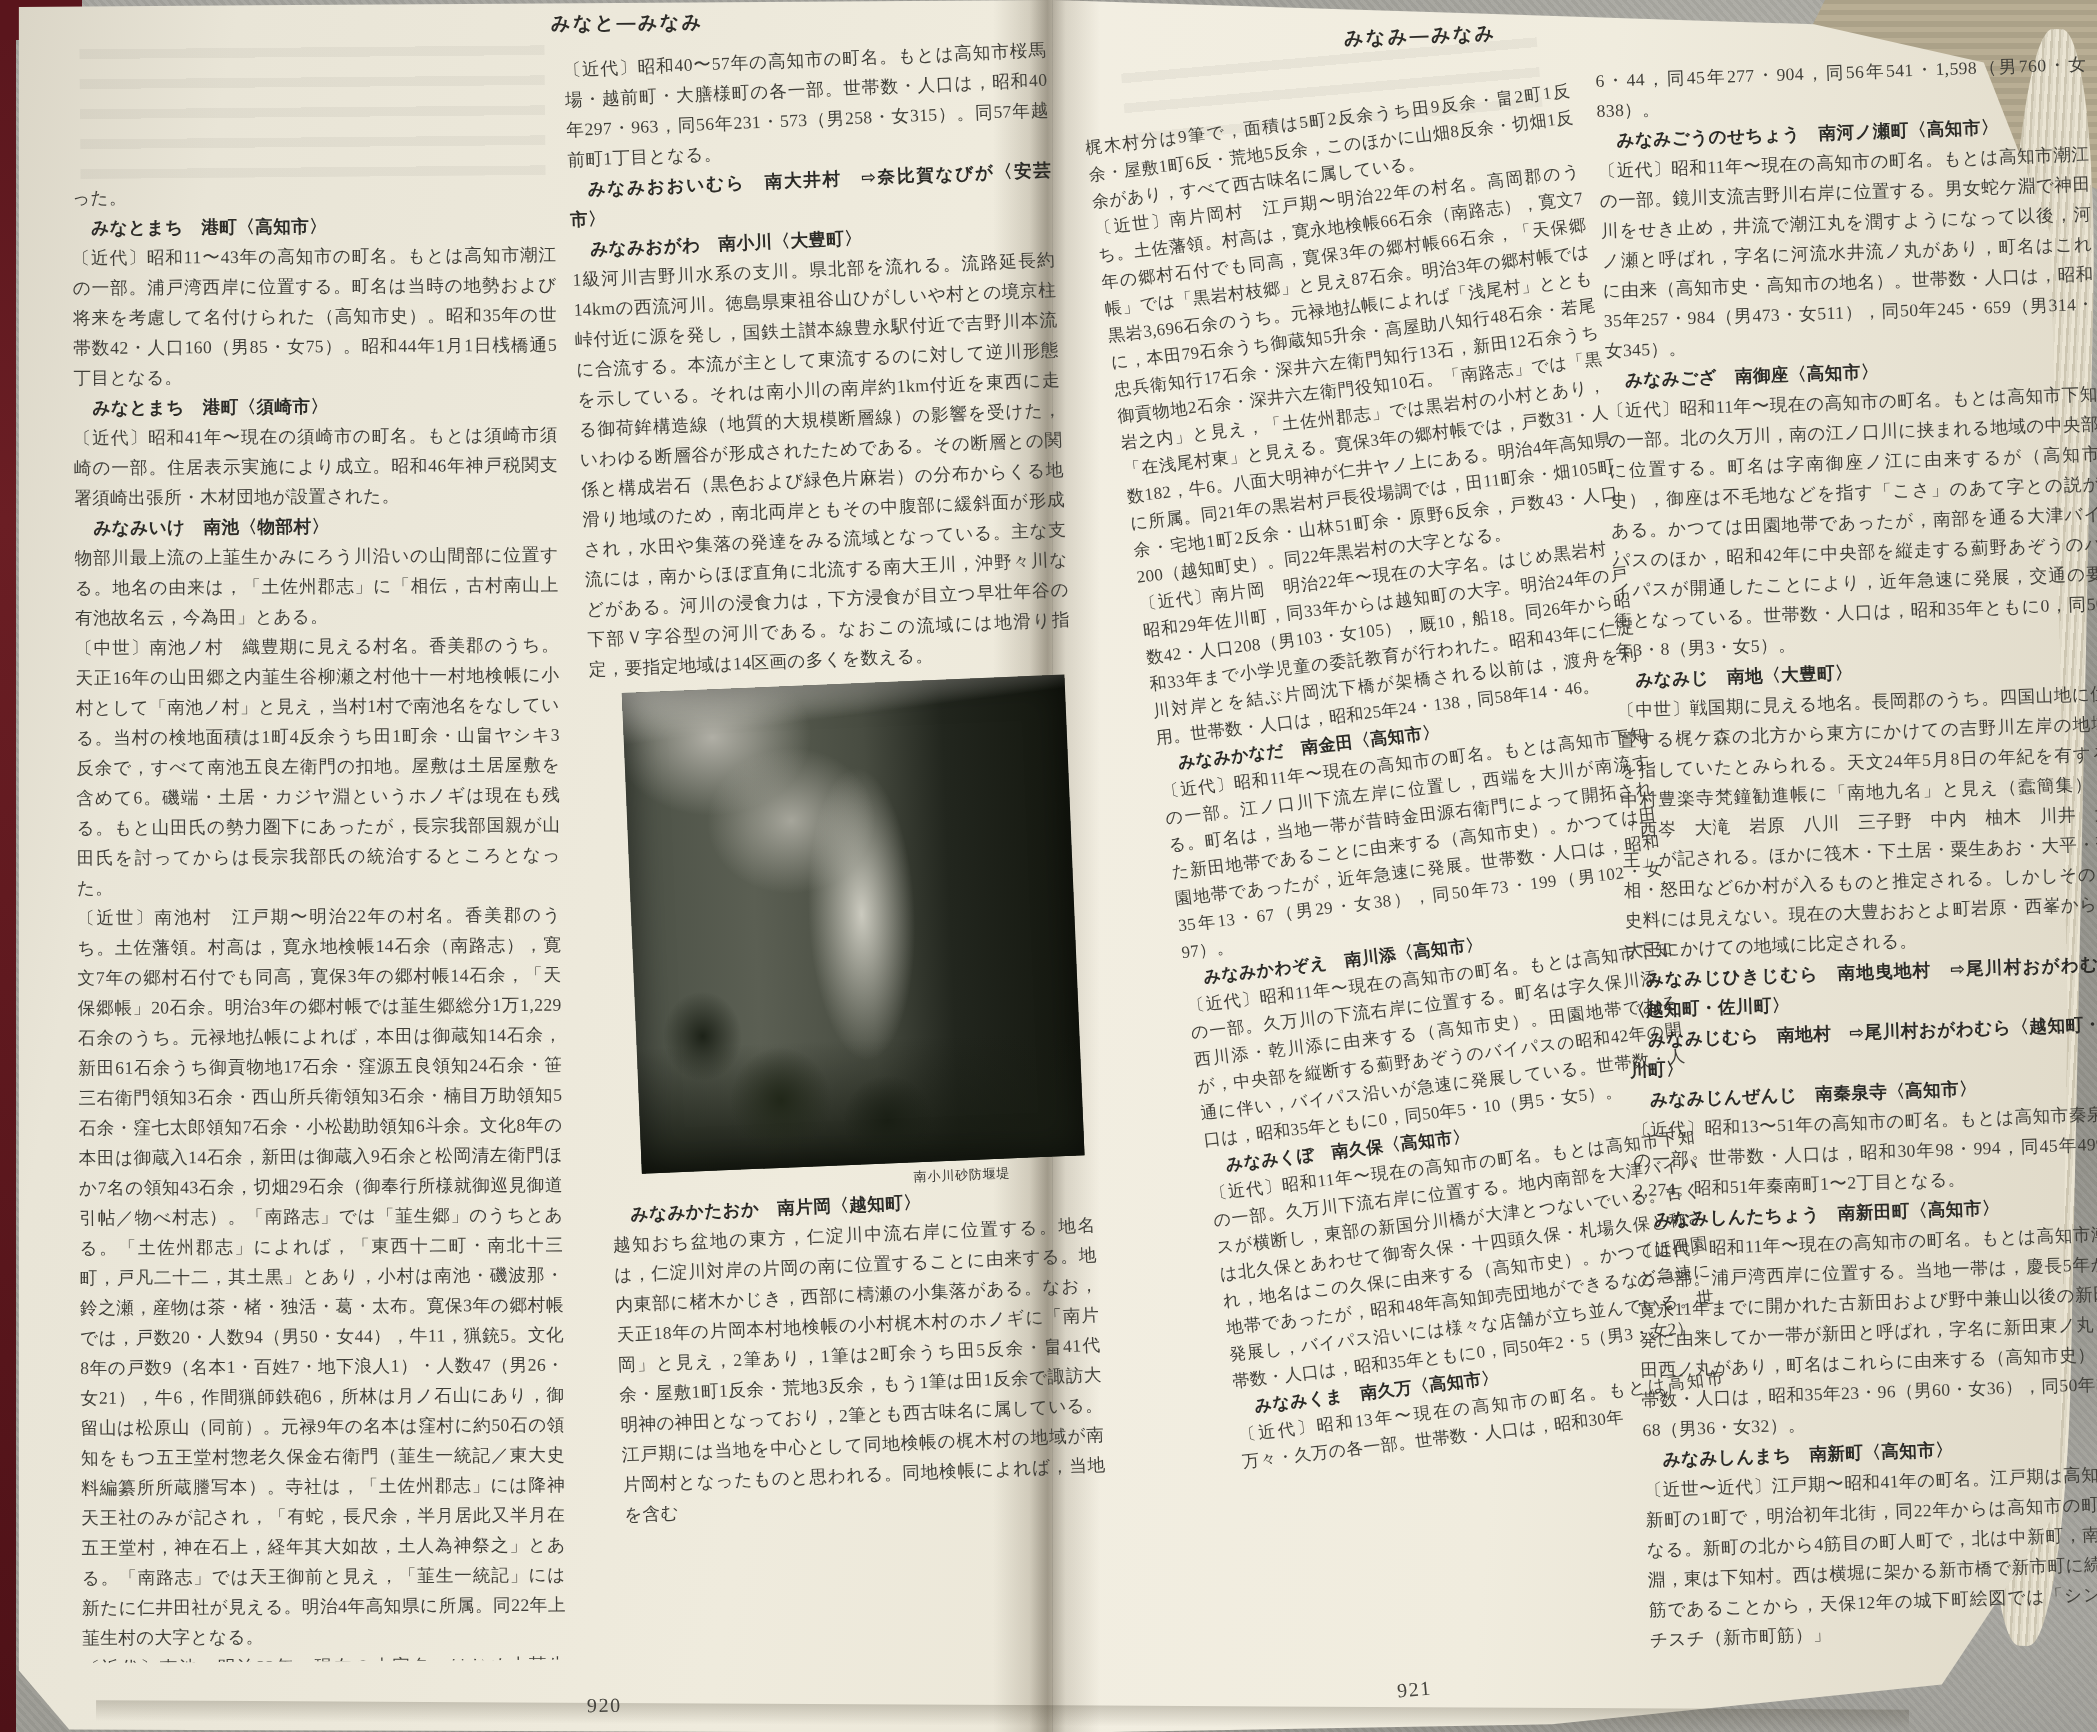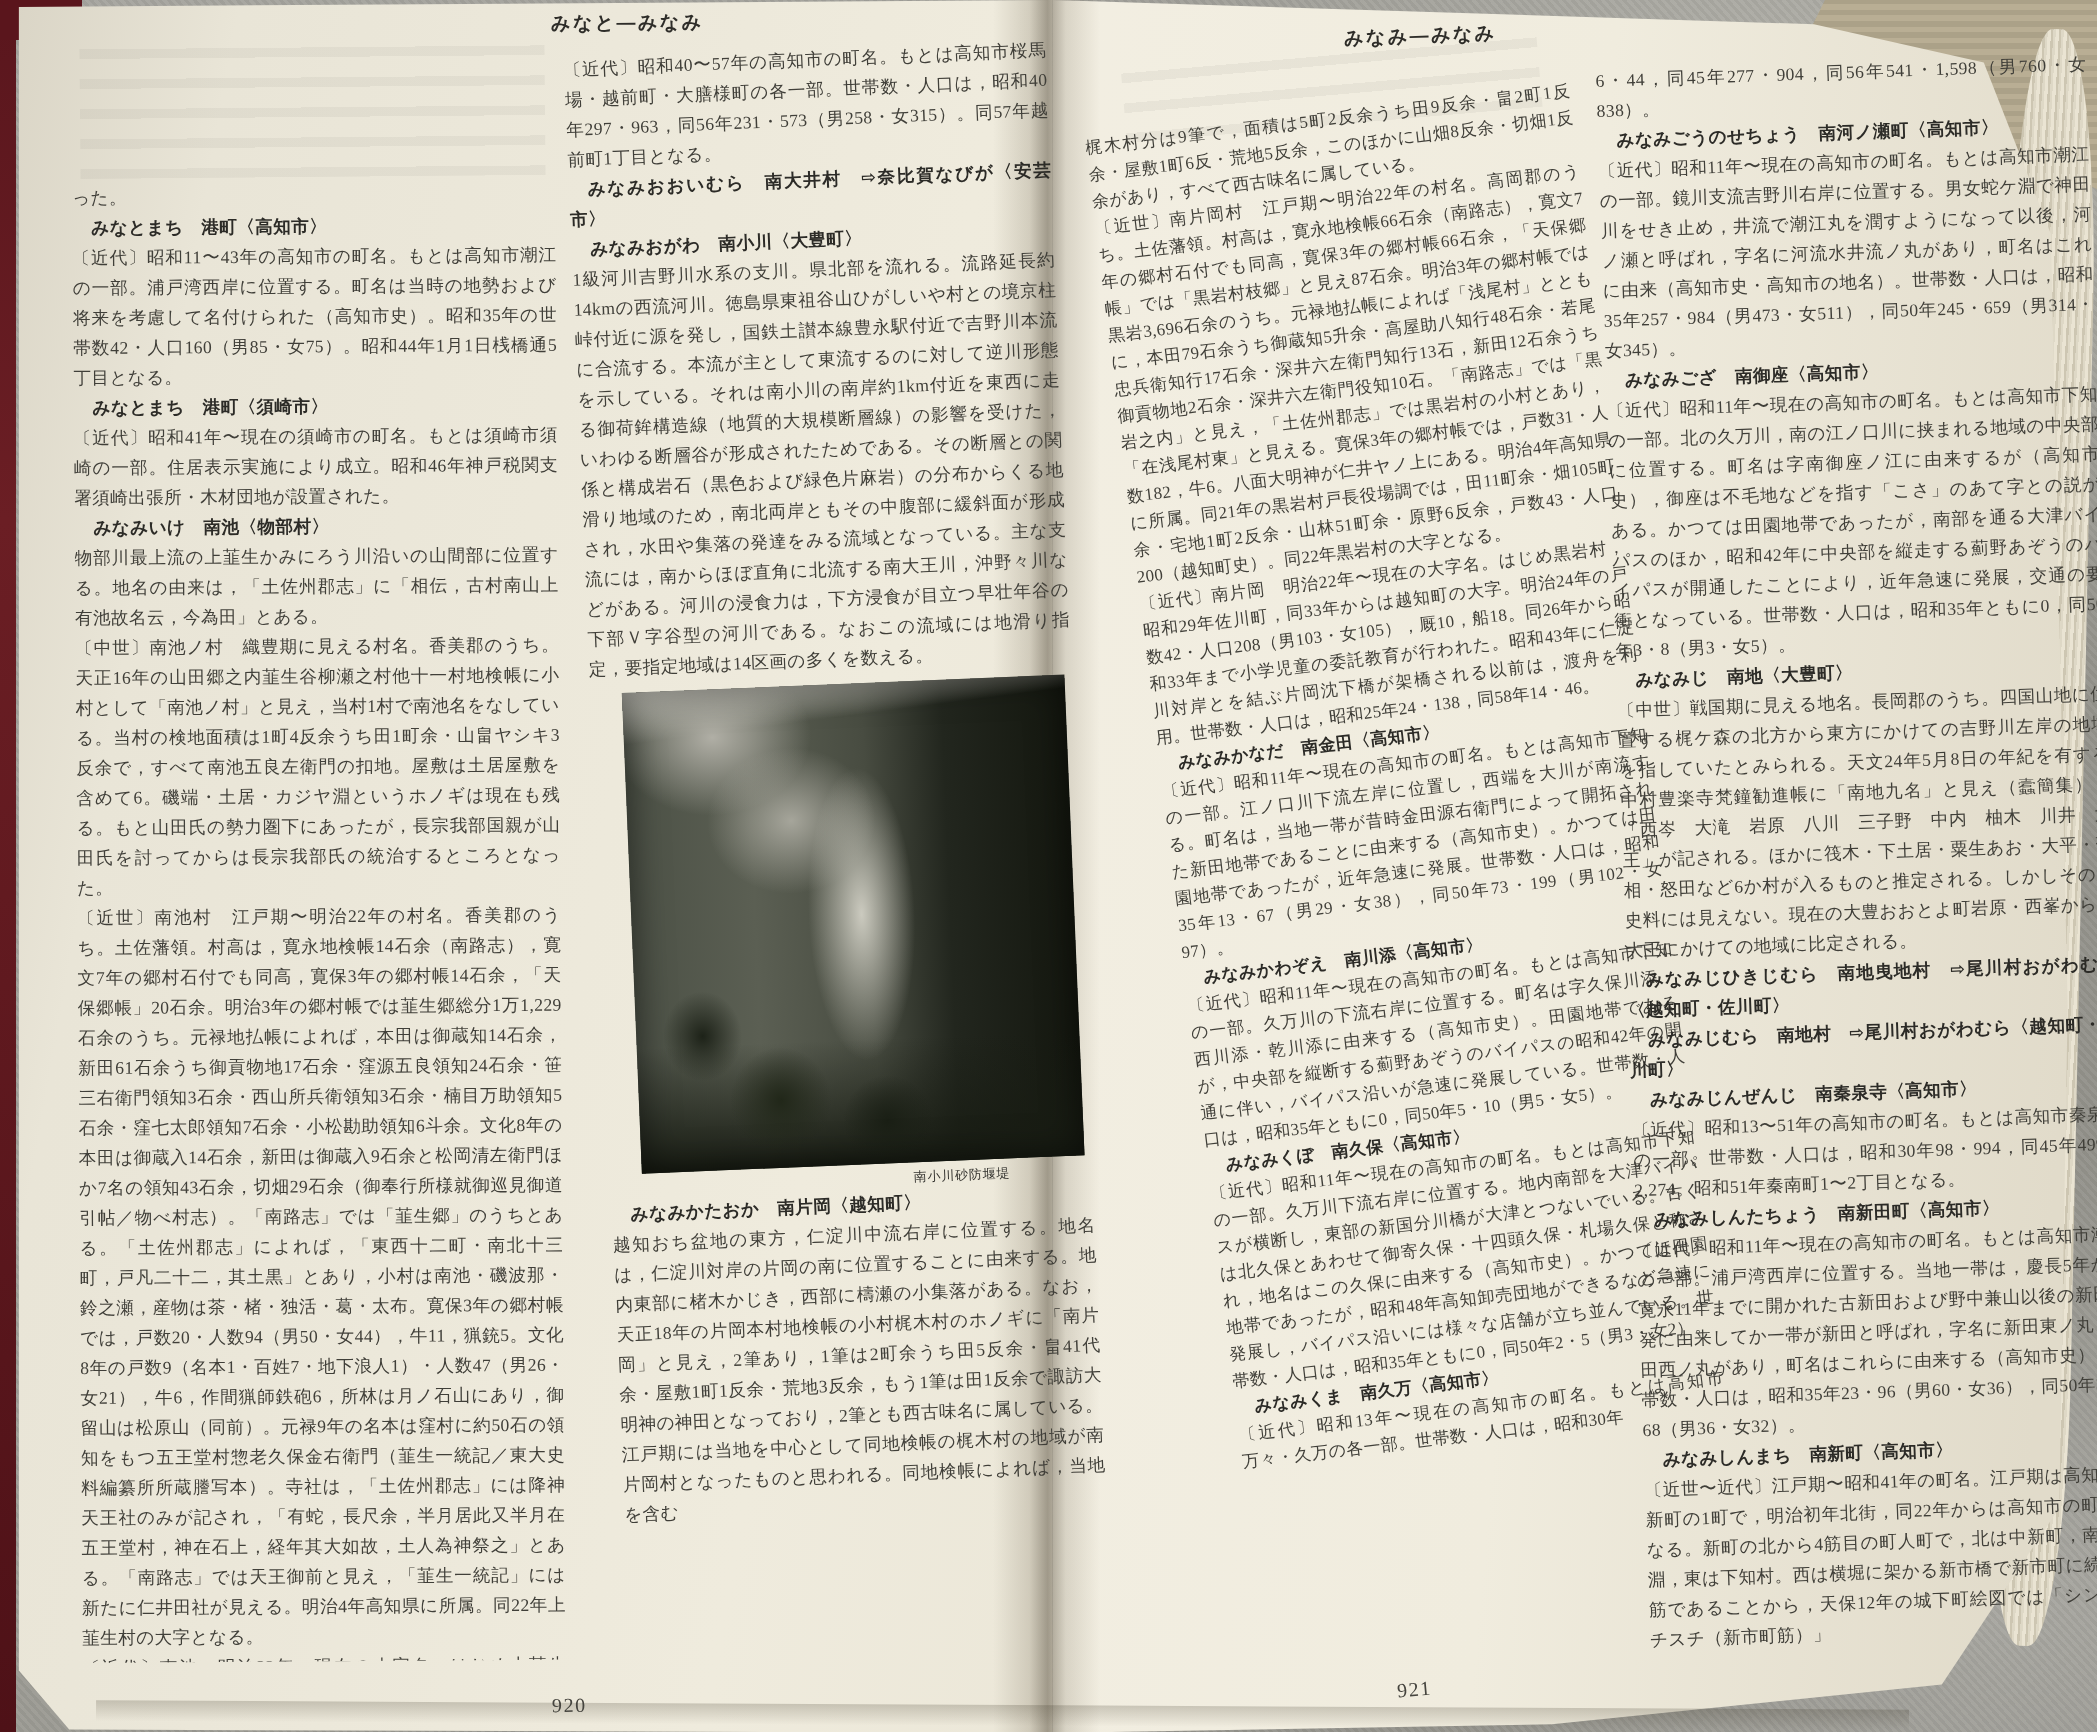--- a/index.html
+++ b/index.html
@@ -138,15 +138,15 @@
   <p class="head">みなみじひきじむら　南地曳地村　⇨尾川村おがわむら〈越知町・佐川町〉</p>
   <p class="head">みなみじむら　南地村　⇨尾川村おがわむら〈越知町・佐川町〉</p>
   <p class="head">みなみじんぜんじ　南秦泉寺〈高知市〉</p>
   <p>〔近代〕昭和13〜51年の高知市の町名。もとは高知市秦泉寺の一部。世帯数・人口は，昭和30年98・994，同45年499・2,274。昭和51年秦南町1〜2丁目となる。</p>
   <p class="head">みなみしんたちょう　南新田町〈高知市〉</p>
   <p>〔近代〕昭和11年〜現在の高知市の町名。もとは高知市潮江の一部。浦戸湾西岸に位置する。当地一帯は，慶長5年から寛永11年までに開かれた古新田および野中兼山以後の新田開発に由来してか一帯が新田と呼ばれ，字名に新田東ノ丸・新田西ノ丸があり，町名はこれらに由来する（高知市史）。世帯数・人口は，昭和35年23・96（男60・女36），同50年31・68（男36・女32）。</p>
   <p class="head">みなみしんまち　南新町〈高知市〉</p>
   <p>〔近世〜近代〕江戸期〜昭和41年の町名。江戸期は高知城下新町の1町で，明治初年北街，同22年からは高知市の町名となる。新町の北から4筋目の町人町で，北は中新町，南は田淵，東は下知村。西は横堀に架かる新市橋で新市町に続く町筋であることから，天保12年の城下町絵図では「シンチマチスチ（新市町筋）」</p>
 </div>
 
-<div class="abs pageno" style="left:552px;top:1694px;transform:rotate(-1deg);">920</div>
+<div class="abs pageno" style="left:587px;top:1694px;transform:rotate(-1deg);">920</div>
 <div class="abs pageno" style="left:1397px;top:1678px;transform:rotate(-5deg);">921</div>
 
 
 </body></html>

